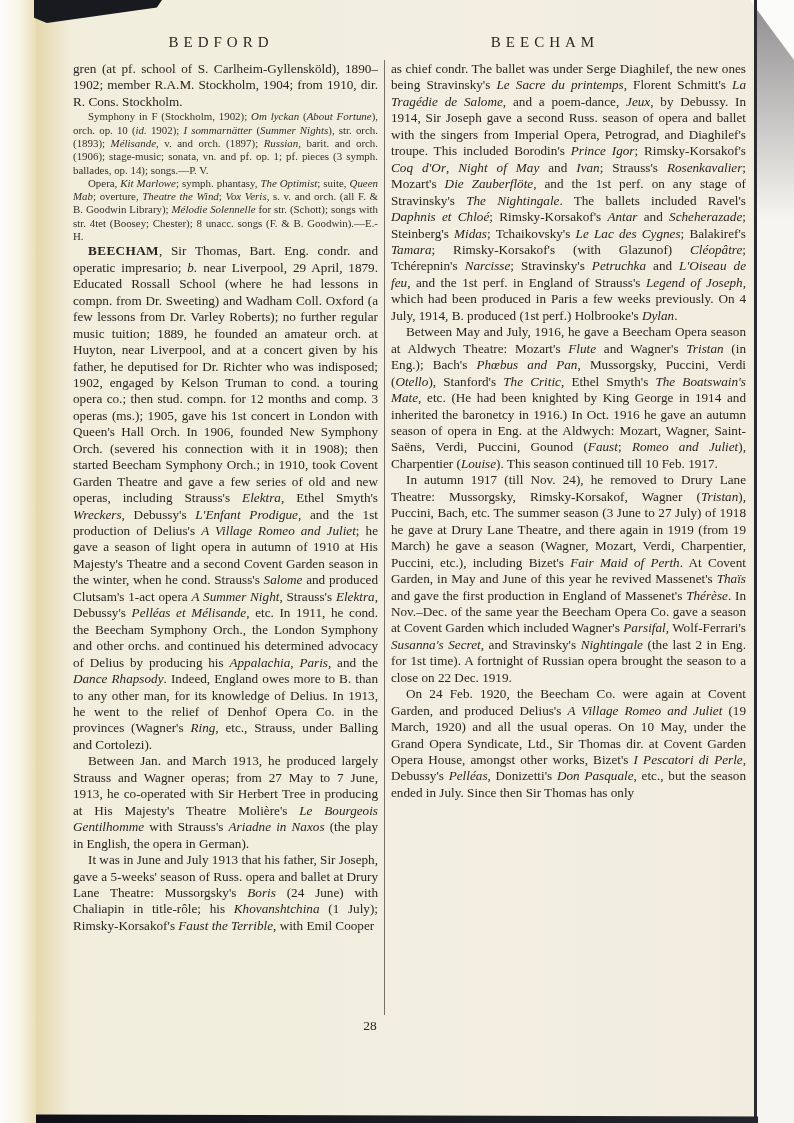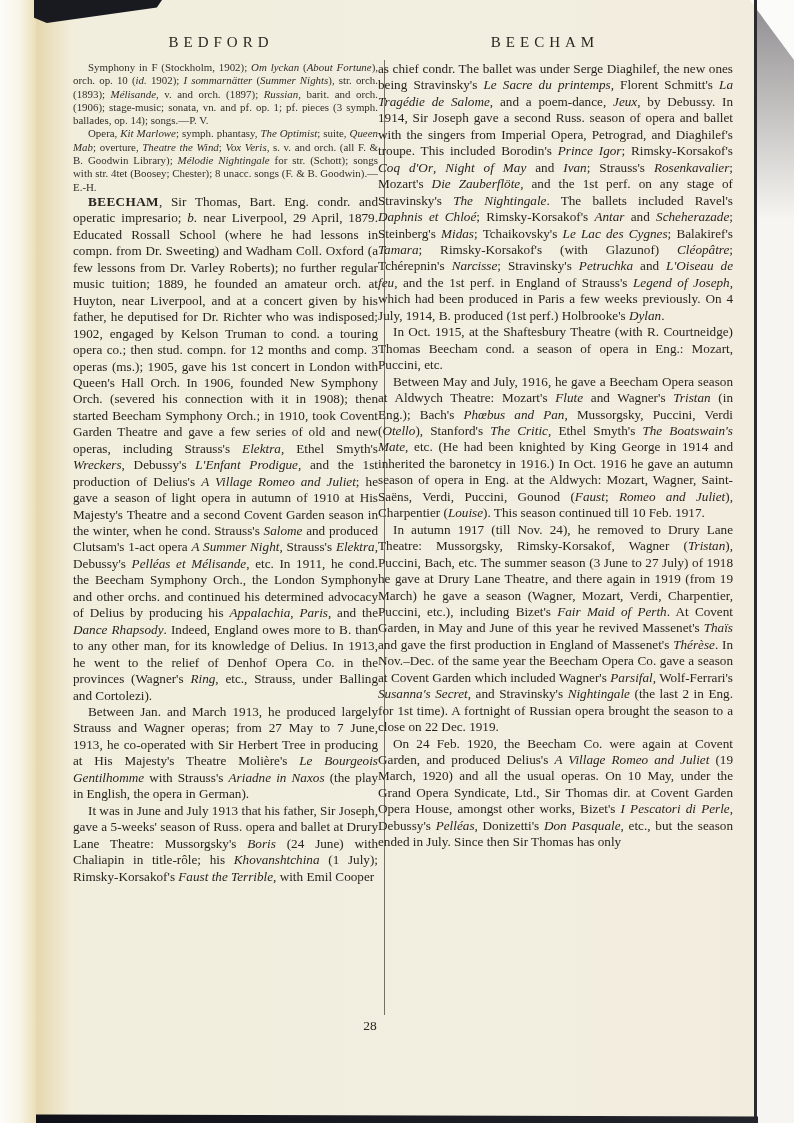--- a/index.html
+++ b/index.html
@@ -56,21 +56,21 @@
     font-size:15px; letter-spacing:5px; color:#2b2620; white-space:nowrap;
   }
   .head-left  { left:221px; }
   .head-right { left:545px; }
   .col-divider {
     position:absolute; left:384px; top:60px; width:1px; height:955px;
     background:#776f63;
   }
   .column { position:absolute; top:61px; height:956px; overflow:hidden; }
   .col-left  { left:73px;  width:305px; }
-  .col-right { left:378px; width:355px; }
+  .col-right { left:391px; width:355px; }
   .para { margin:0; text-align:justify; text-justify:inter-word; }
   .para.body  { font-size:13.2px; line-height:16.45px; }
   .para.small { font-size:10.9px; line-height:13.3px; color:#332e28; }
   .para.indent { text-indent:15px; }
   .para b { letter-spacing:0.4px; }
   .page-number {
     position:absolute; left:370px; top:1018px; transform:translateX(-50%);
     font-size:13.5px; color:#2b2620;
   }
 </style>
@@ -87,29 +87,29 @@
   <div class="corner-white-tr"></div>
   <div class="edge-right-line"></div>
   <div class="bottom-dark"></div>
 
   <div class="running-head head-left">BEDFORD</div>
   <div class="running-head head-right">BEECHAM</div>
 
   <div class="col-divider"></div>
 
   <div class="column col-left">
+      <p class="para body">gren (at pf. school of S. Carlheim-Gyllensköld), 1890–1902; member R.A.M. Stockholm, 1904; from 1910, dir. R. Cons. Stockholm.</p>
       <p class="para small indent">Symphony in F (Stockholm, 1902); <i>Om lyckan</i> (<i>About Fortune</i>), orch. op. 10 (<i>id.</i> 1902); <i>I sommarnätter</i> (<i>Summer Nights</i>), str. orch. (1893); <i>Mélisande</i>, v. and orch. (1897); <i>Russian</i>, barit. and orch. (1906); stage-music; sonata, vn. and pf. op. 1; pf. pieces (3 symph. ballades, op. 14); songs.—P. V.</p>
-      <p class="para small indent">Opera, <i>Kit Marlowe</i>; symph. phantasy, <i>The Optimist</i>; suite, <i>Queen Mab</i>; overture, <i>Theatre the Wind</i>; <i>Vox Veris</i>, s. v. and orch. (all F. &amp; B. Goodwin Library); <i>Mélodie Nightingale</i> for str. (Schott); songs with str. 4tet (Boosey; Chester); 8 unacc. songs (F. &amp; B. Goodwin).—E.-H.</p>
+      <p class="para small indent">Opera, <i>Kit Marlowe</i>; symph. phantasy, <i>The Optimist</i>; suite, <i>Queen Mab</i>; overture, <i>Theatre the Wind</i>; <i>Vox Veris</i>, s. v. and orch. (all F. &amp; B. Goodwin Library); <i>Mélodie Solennelle</i> for str. (Schott); songs with str. 4tet (Boosey; Chester); 8 unacc. songs (F. &amp; B. Goodwin).—E.-H.</p>
       <p class="para body indent"><b>BEECHAM</b>, Sir Thomas, Bart. Eng. condr. and operatic impresario; <i>b.</i> near Liverpool, 29 April, 1879. Educated Rossall School (where he had lessons in compn. from Dr. Sweeting) and Wadham Coll. Oxford (a few lessons from Dr. Varley Roberts); no further regular music tuition; 1889, he founded an amateur orch. at Huyton, near Liverpool, and at a concert given by his father, he deputised for Dr. Richter who was indisposed; 1902, engaged by Kelson Truman to cond. a touring opera co.; then stud. compn. for 12 months and comp. 3 operas (ms.); 1905, gave his 1st concert in London with Queen's Hall Orch. In 1906, founded New Symphony Orch. (severed his connection with it in 1908); then started Beecham Symphony Orch.; in 1910, took Covent Garden Theatre and gave a few series of old and new operas, including Strauss's <i>Elektra</i>, Ethel Smyth's <i>Wreckers</i>, Debussy's <i>L'Enfant Prodigue</i>, and the 1st production of Delius's <i>A Village Romeo and Juliet</i>; he gave a season of light opera in autumn of 1910 at His Majesty's Theatre and a second Covent Garden season in the winter, when he cond. Strauss's <i>Salome</i> and produced Clutsam's 1-act opera <i>A Summer Night</i>, Strauss's <i>Elektra</i>, Debussy's <i>Pelléas et Mélisande</i>, etc. In 1911, he cond. the Beecham Symphony Orch., the London Symphony and other orchs. and continued his determined advocacy of Delius by producing his <i>Appalachia</i>, <i>Paris</i>, and the <i>Dance Rhapsody</i>. Indeed, England owes more to B. than to any other man, for its knowledge of Delius. In 1913, he went to the relief of Denhof Opera Co. in the provinces (Wagner's <i>Ring</i>, etc., Strauss, under Balling and Cortolezi).</p>
       <p class="para body indent">Between Jan. and March 1913, he produced largely Strauss and Wagner operas; from 27 May to 7 June, 1913, he co-operated with Sir Herbert Tree in producing at His Majesty's Theatre Molière's <i>Le Bourgeois Gentilhomme</i> with Strauss's <i>Ariadne in Naxos</i> (the play in English, the opera in German).</p>
       <p class="para body indent">It was in June and July 1913 that his father, Sir Joseph, gave a 5-weeks' season of Russ. opera and ballet at Drury Lane Theatre: Mussorgsky's <i>Boris</i> (24 June) with Chaliapin in title-rôle; his <i>Khovanshtchina</i> (1 July); Rimsky-Korsakof's <i>Faust the Terrible</i>, with Emil Cooper</p>
     </div>
   <div class="column col-right">
       <p class="para body">as chief condr. The ballet was under Serge Diaghilef, the new ones being Stravinsky's <i>Le Sacre du printemps</i>, Florent Schmitt's <i>La Tragédie de Salome</i>, and a poem-dance, <i>Jeux</i>, by Debussy. In 1914, Sir Joseph gave a second Russ. season of opera and ballet with the singers from Imperial Opera, Petrograd, and Diaghilef's troupe. This included Borodin's <i>Prince Igor</i>; Rimsky-Korsakof's <i>Coq d'Or</i>, <i>Night of May</i> and <i>Ivan</i>; Strauss's <i>Rosenkavalier</i>; Mozart's <i>Die Zauberflöte</i>, and the 1st perf. on any stage of Stravinsky's <i>The Nightingale</i>. The ballets included Ravel's <i>Daphnis et Chloé</i>; Rimsky-Korsakof's <i>Antar</i> and <i>Scheherazade</i>; Steinberg's <i>Midas</i>; Tchaikovsky's <i>Le Lac des Cygnes</i>; Balakiref's <i>Tamara</i>; Rimsky-Korsakof's (with Glazunof) <i>Cléopâtre</i>; Tchérepnin's <i>Narcisse</i>; Stravinsky's <i>Petruchka</i> and <i>L'Oiseau de feu</i>, and the 1st perf. in England of Strauss's <i>Legend of Joseph</i>, which had been produced in Paris a few weeks previously. On 4 July, 1914, B. produced (1st perf.) Holbrooke's <i>Dylan</i>.</p>
-      <p class="para body indent">In Oct. 1915, at the Shaftesbury Theatre (with R. Courtneidge) Thomas Beecham cond. a season of opera in Eng.: Mozart, Puccini, etc.</p>
       <p class="para body indent">Between May and July, 1916, he gave a Beecham Opera season at Aldwych Theatre: Mozart's <i>Flute</i> and Wagner's <i>Tristan</i> (in Eng.); Bach's <i>Phœbus and Pan</i>, Mussorgsky, Puccini, Verdi (<i>Otello</i>), Stanford's <i>The Critic</i>, Ethel Smyth's <i>The Boatswain's Mate</i>, etc. (He had been knighted by King George in 1914 and inherited the baronetcy in 1916.) In Oct. 1916 he gave an autumn season of opera in Eng. at the Aldwych: Mozart, Wagner, Saint-Saëns, Verdi, Puccini, Gounod (<i>Faust</i>; <i>Romeo and Juliet</i>), Charpentier (<i>Louise</i>). This season continued till 10 Feb. 1917.</p>
       <p class="para body indent">In autumn 1917 (till Nov. 24), he removed to Drury Lane Theatre: Mussorgsky, Rimsky-Korsakof, Wagner (<i>Tristan</i>), Puccini, Bach, etc. The summer season (3 June to 27 July) of 1918 he gave at Drury Lane Theatre, and there again in 1919 (from 19 March) he gave a season (Wagner, Mozart, Verdi, Charpentier, Puccini, etc.), including Bizet's <i>Fair Maid of Perth</i>. At Covent Garden, in May and June of this year he revived Massenet's <i>Thaïs</i> and gave the first production in England of Massenet's <i>Thérèse</i>. In Nov.–Dec. of the same year the Beecham Opera Co. gave a season at Covent Garden which included Wagner's <i>Parsifal</i>, Wolf-Ferrari's <i>Susanna's Secret</i>, and Stravinsky's <i>Nightingale</i> (the last 2 in Eng. for 1st time). A fortnight of Russian opera brought the season to a close on 22 Dec. 1919.</p>
       <p class="para body indent">On 24 Feb. 1920, the Beecham Co. were again at Covent Garden, and produced Delius's <i>A Village Romeo and Juliet</i> (19 March, 1920) and all the usual operas. On 10 May, under the Grand Opera Syndicate, Ltd., Sir Thomas dir. at Covent Garden Opera House, amongst other works, Bizet's <i>I Pescatori di Perle</i>, Debussy's <i>Pelléas</i>, Donizetti's <i>Don Pasquale</i>, etc., but the season ended in July. Since then Sir Thomas has only</p>
     </div>
 
   <div class="page-number">28</div>
 
 </div>
 
 </body></html>

